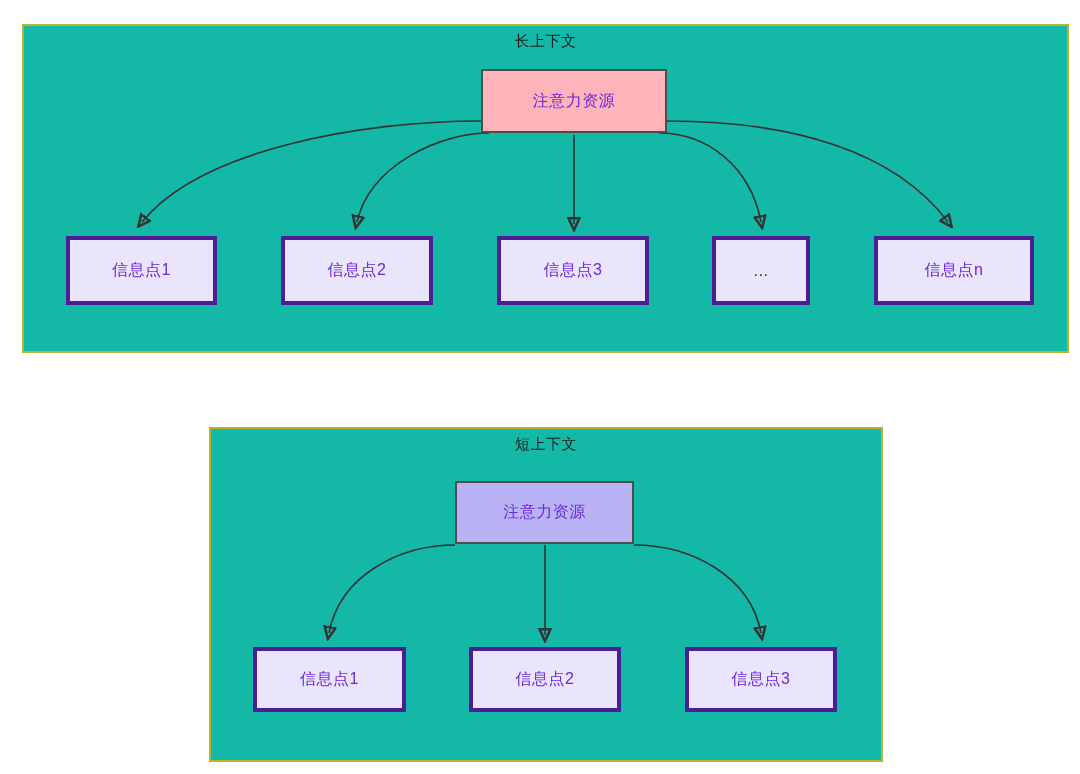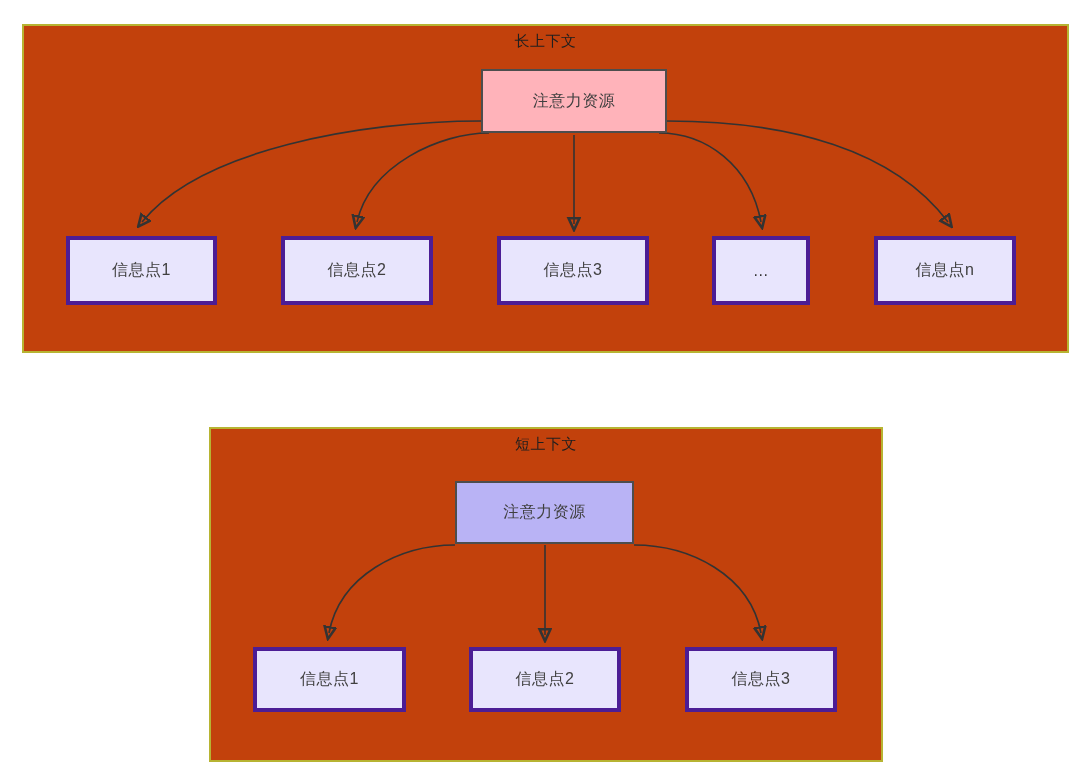--- a/index.html
+++ b/index.html
@@ -15,21 +15,21 @@
     overflow: hidden;
   }
   #stage {
     position: absolute;
     left: 0; top: 0;
     width: 1080px;
     height: 774px;
   }
   .group {
     position: absolute;
-    background: #c2410c;
+    background: #14b8a6;
     border: 2px solid #b7b432;
     box-sizing: border-box;
     text-decoration: underline;
   }
   #group-long {
     left: 22px;
     top: 24px;
     width: 1047px;
     height: 329px;
   }
@@ -49,21 +49,21 @@
     top: 6px;
     left: 0;
   }
   .node {
     position: absolute;
     box-sizing: border-box;
     display: flex;
     align-items: center;
     justify-content: center;
     font-size: 16px;
-    color: #404040;
+    color: #6d28d9;
     letter-spacing: 0.5px;
   }
   .node-attention-long {
     background: #ffb3ba;
     border: 2px solid #4d4d4d;
   }
   .node-attention-short {
     background: #b9b3f5;
     border: 2px solid #4d4d4d;
   }
@@ -126,21 +126,21 @@
   </div>
 
   <div class="node node-info" style="left:497px; top:236px; width:152px; height:69px;">
     <span>信息点3</span>
   </div>
 
   <div class="node node-info ellipsis" style="left:712px; top:236px; width:98px; height:69px;">
     <span>...</span>
   </div>
 
-  <div class="node node-info" style="left:874px; top:236px; width:142px; height:69px;">
+  <div class="node node-info" style="left:874px; top:236px; width:160px; height:69px;">
     <span>信息点n</span>
   </div>
 
   <div class="group" id="group-short">
     <div class="group-title">短上下文</div>
   </div>
 
   <svg class="edges">
     <defs>
       <marker id="arrow-short" markerWidth="9" markerHeight="9" refX="4.2" refY="4.2" orient="auto" markerUnits="strokeWidth">

